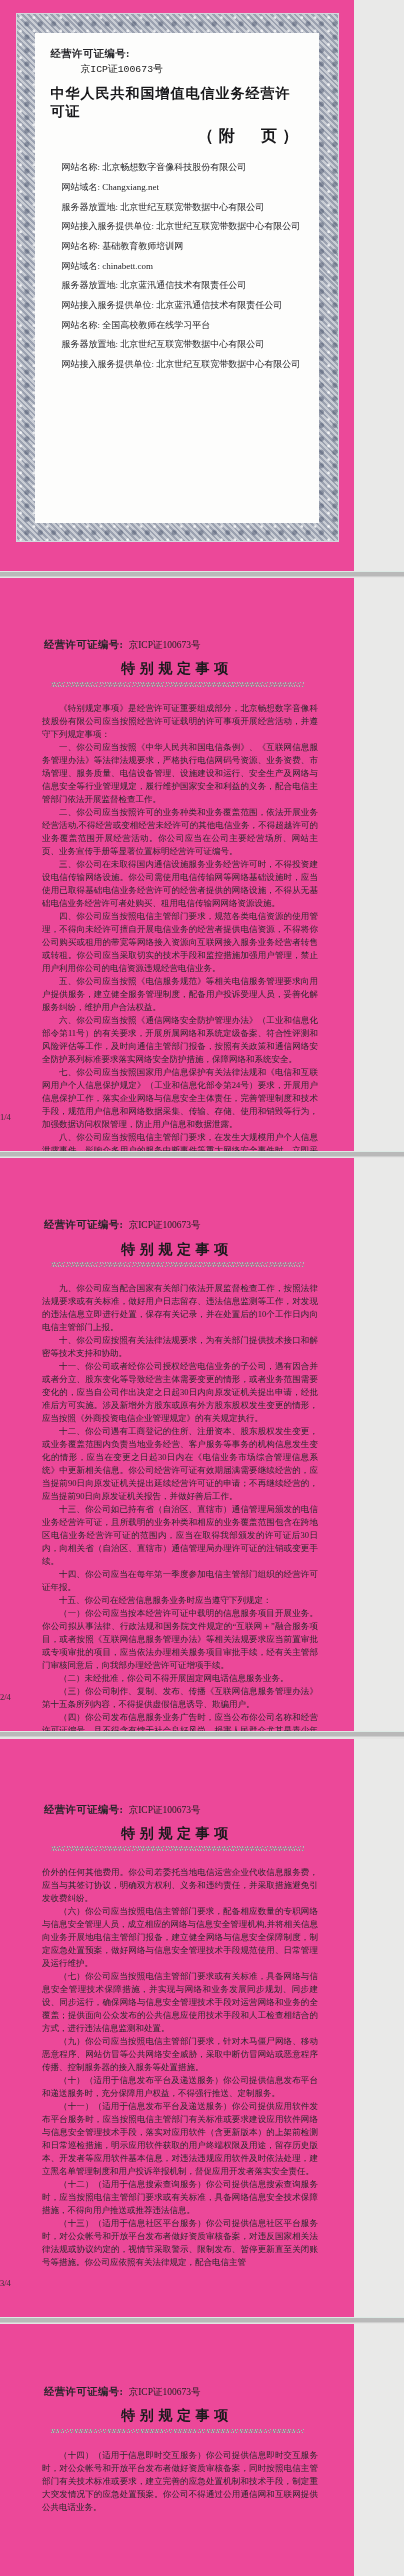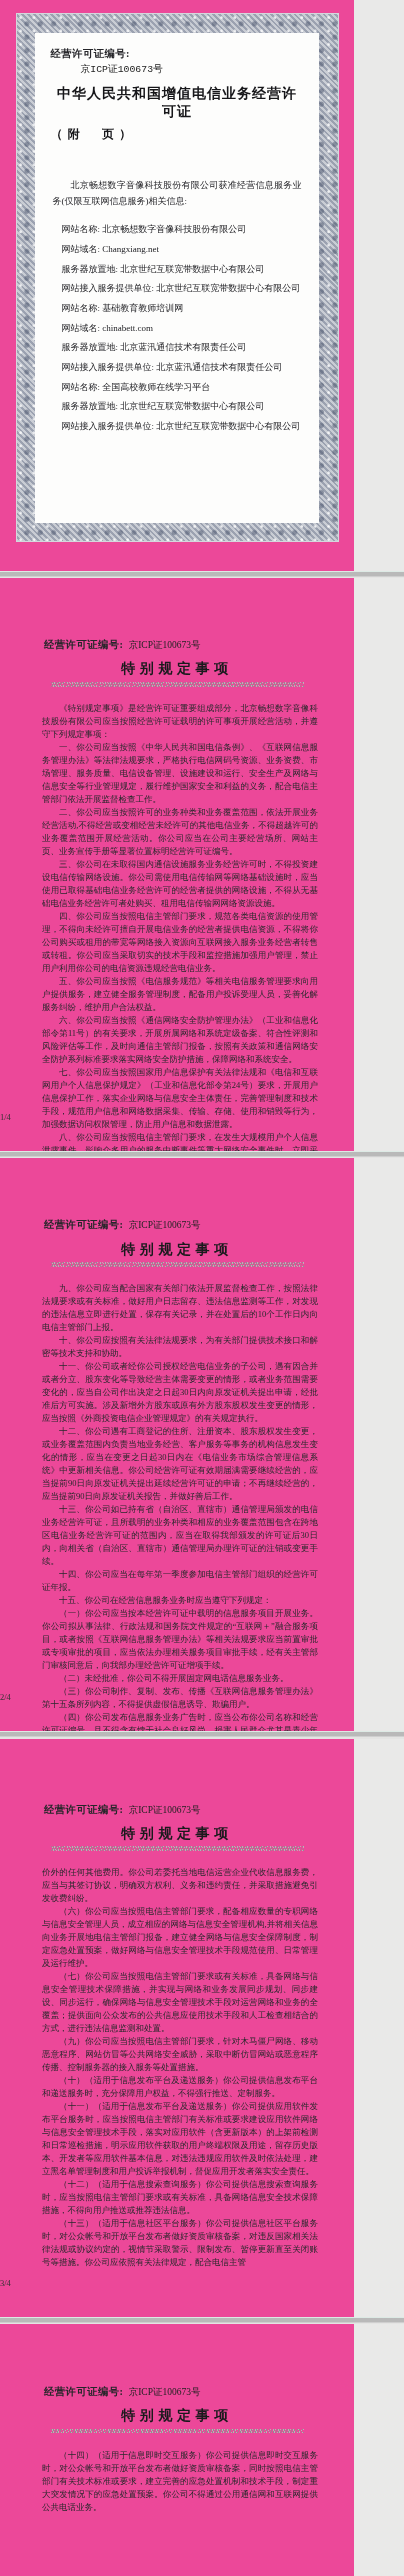--- a/index.html
+++ b/index.html
@@ -29,22 +29,22 @@
     border:1px solid #d4d7dd;
   }
   .cert-inner{
     position:absolute;inset:18.5px;
     background:#fdfdfc;
     padding:14.4px 15.5px 0 15.5px;
     box-sizing:border-box;
   }
   .cert-lic-label{font-size:10.3px;font-weight:bold;letter-spacing:0.5px;color:#26262a;}
   .cert-lic-number{margin:2.1px 0 0 30px;font-size:9.8px;font-family:"Liberation Mono","DejaVu Sans Mono",monospace;color:#222;}
-  .cert-title{margin-top:8.2px;text-align:center;font-size:14px;font-weight:bold;letter-spacing:1px;color:#17171a;}
-  .cert-subtitle{margin-top:5.2px;text-align:left;font-size:12px;font-weight:bold;letter-spacing:5.2px;color:#17171a;}
+  .cert-title{margin-top:8.2px;font-size:14px;font-weight:bold;letter-spacing:1px;color:#17171a;}
+  .cert-subtitle{margin-top:5.2px;text-align:right;font-size:16px;font-weight:bold;letter-spacing:5.2px;color:#17171a;}
   .cert-intro{margin:34px 2.1px 0 2.1px;font-size:9px;line-height:16px;text-indent:2em;text-align:justify;color:#242428;}
   .cert-info{margin:13.4px 2.1px 0 2.1px;}
   .cert-info p{margin:0 0 5.7px 0;font-size:9px;line-height:14px;text-indent:1em;text-align:justify;color:#242428;}
 
   
   .page-text .pt-header{padding-top:60px;margin-left:44px;white-space:nowrap;}
   .page-p4 .pt-header{padding-top:64px;}
   .page-p5 .pt-header{padding-top:61px;}
   .pt-lic-label{font-size:10.3px;font-weight:bold;letter-spacing:0.5px;color:#26262a;}
   .pt-lic-number{font-size:9.5px;margin-left:5.2px;color:#222;}
@@ -71,21 +71,20 @@
 </head>
 <body>
 
 <div class="page page-cert">
   <div class="cert-frame">
     <div class="cert-inner">
       <div class="cert-lic-label">经营许可证编号:</div>
       <div class="cert-lic-number">京ICP证100673号</div>
       <div class="cert-title">中华人民共和国增值电信业务经营许可证</div>
       <div class="cert-subtitle">（附　页）</div>
-      <p class="cert-intro">北京畅想数字音像科技股份有限公司获准经营信息服务业务(仅限互联网信息服务)相关信息:</p>
       <div class="cert-info">
         <p>网站名称: 北京畅想数字音像科技股份有限公司</p>
         <p>网站域名: Changxiang.net</p>
         <p>服务器放置地: 北京世纪互联宽带数据中心有限公司</p>
         <p>网站接入服务提供单位: 北京世纪互联宽带数据中心有限公司</p>
         <p>网站名称: 基础教育教师培训网</p>
         <p>网站域名: chinabett.com</p>
         <p>服务器放置地: 北京蓝汛通信技术有限责任公司</p>
         <p>网站接入服务提供单位: 北京蓝汛通信技术有限责任公司</p>
         <p>网站名称: 全国高校教师在线学习平台</p>

